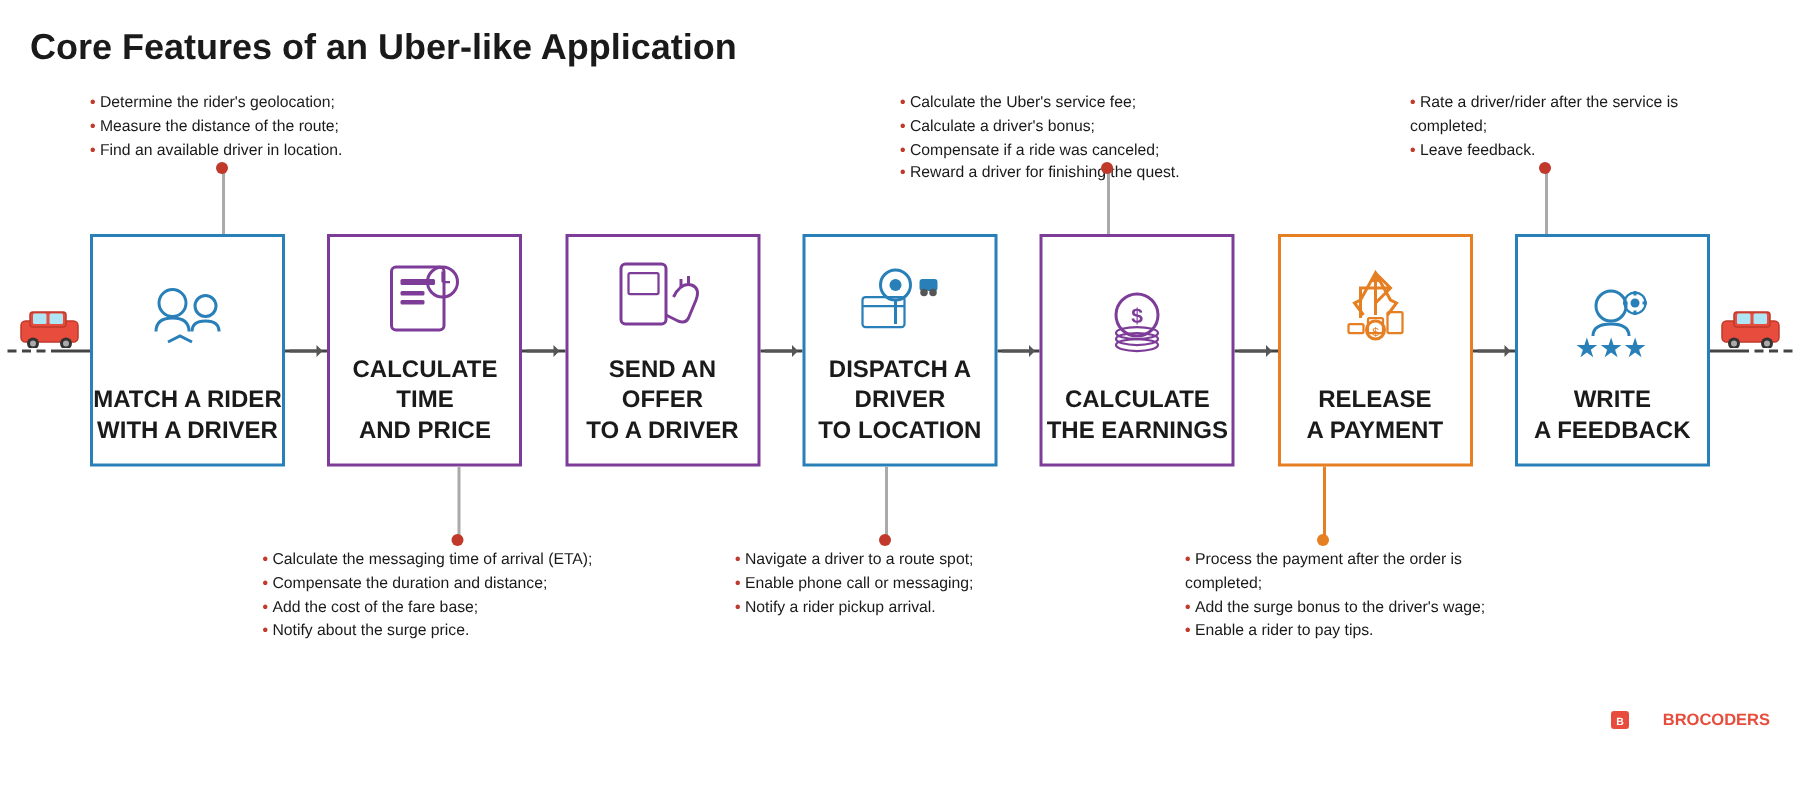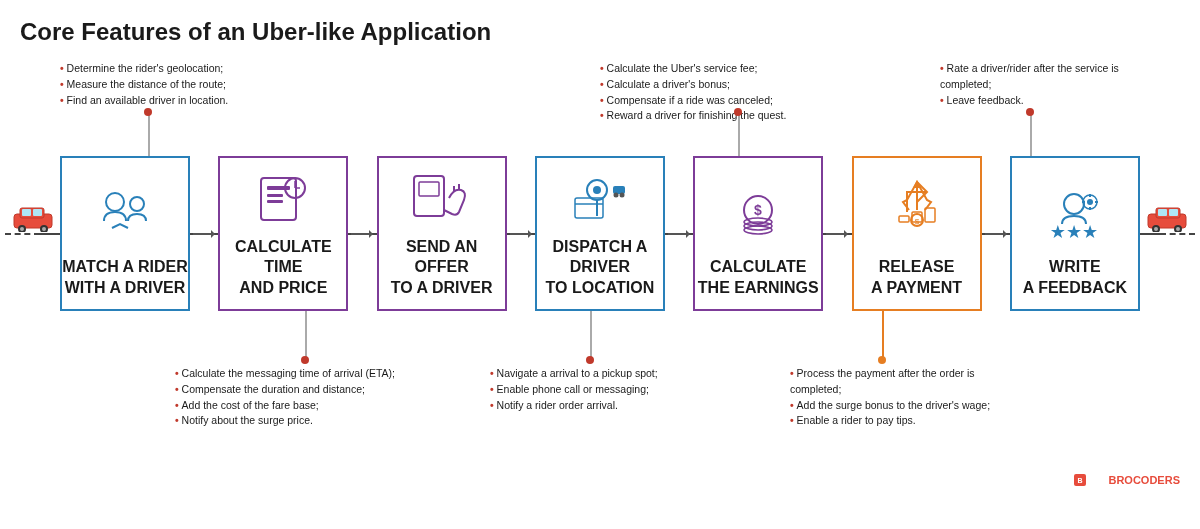--- a/index.html
+++ b/index.html
@@ -416,23 +416,23 @@
       <ul>
         <li>Calculate the messaging time of arrival (ETA);</li>
         <li>Compensate the duration and distance;</li>
         <li>Add the cost of the fare base;</li>
         <li>Notify about the surge price.</li>
       </ul>
     </div>
 
     <div class="bottom-note-block bottom-center">
       <ul>
-        <li>Navigate a arrival to a pickup spot;</li>
+        <li>Navigate a driver to a route spot;</li>
         <li>Enable phone call or messaging;</li>
-        <li>Notify a rider order arrival.</li>
+        <li>Notify a rider pickup arrival.</li>
       </ul>
     </div>
 
     <div class="bottom-note-block bottom-right">
       <ul>
         <li>Process the payment after the order is completed;</li>
         <li>Add the surge bonus to the driver's wage;</li>
         <li>Enable a rider to pay tips.</li>
       </ul>
     </div>

